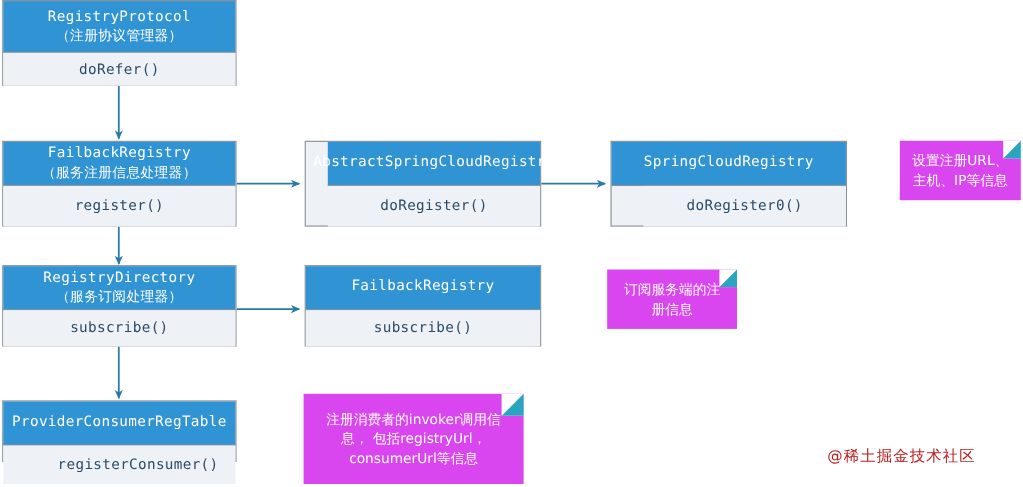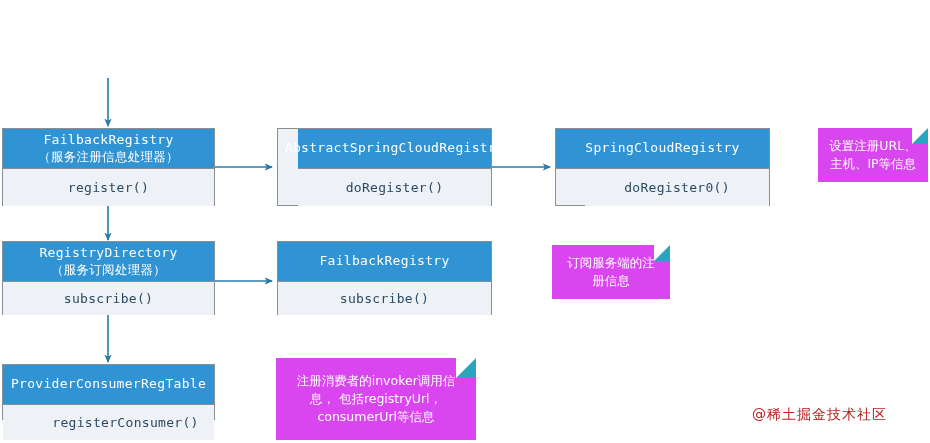--- a/index.html
+++ b/index.html
@@ -118,20 +118,27 @@
       <path d="M492,167 L550,167" marker-end="url(#ah)"></path>
 
       <path d="M108,206 L108,240" marker-end="url(#ah)"></path>
 
       <path d="M215,281 L272,281" marker-end="url(#ah)"></path>
 
       <path d="M108,315 L108,362" marker-end="url(#ah)"></path>
     </g>
   </svg>
 
+  <div class="node" style="left:2px; top:0px; width:213px; height:78px;">
+    <div class="hdr" style="height:47px;">
+      <span class="cls">RegistryProtocol</span>
+      <span class="cn">（注册协议管理器）</span>
+    </div>
+    <div class="body" style="height:30px;">doRefer()</div>
+  </div>
 
   <div class="node" style="left:2px; top:128px; width:213px; height:78px;">
     <div class="hdr" style="height:40px;">
       <span class="cls">FailbackRegistry</span>
       <span class="cn">（服务注册信息处理器）</span>
     </div>
     <div class="body" style="height:37px;">register()</div>
   </div>
 
   <div class="node" style="left:277px; top:128px; width:215px; height:78px;padding-left:20px;">

